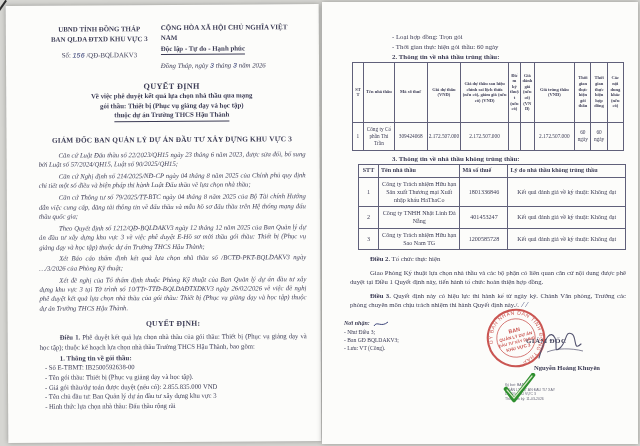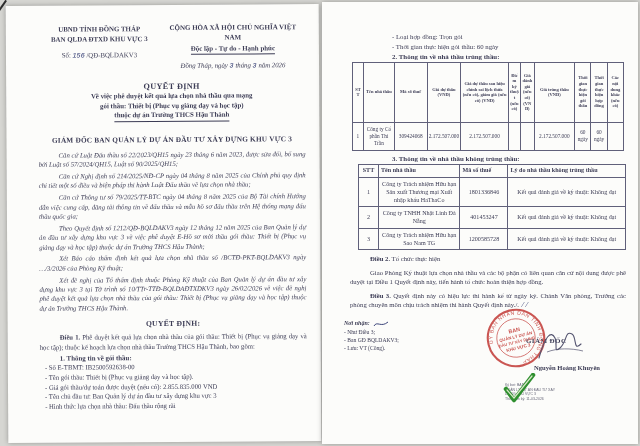--- a/index.html
+++ b/index.html
@@ -18,21 +18,21 @@
     box-shadow:0 0 5px rgba(0,0,0,.30);
   }
   #page1{left:7px;top:5px;width:313px;height:437px;transform:rotate(-0.35deg);padding:19px 14px 0 32px;}
   #page2{left:322px;top:2px;width:316px;height:442px;padding:30px 0 0 0;}
 
   .artifact{position:absolute;left:3px;top:1px;width:14px;height:2px;background:#2e2e2e;transform:rotate(125deg);transform-origin:2px 1px;}
 
   
   .p1h{display:flex;}
   .p1h-left{width:46%;text-align:center;font-weight:bold;font-size:6.9px;line-height:1.4;}
-  .p1h-right{width:54%;text-align:center;font-weight:bold;font-size:7px;line-height:1.4;}
+  .p1h-right{width:54%;text-align:left;font-weight:bold;font-size:7px;line-height:1.4;}
   .so-line{margin-top:7px;font-weight:normal;font-size:6.8px;}
   .hand{font-style:italic;color:#26306b;font-family:Liberation Mono, monospace;}
   .motto-u{display:inline-block;border-bottom:1px solid #3c3c55;padding-bottom:1px;font-size:6.9px;}
   .dateline{font-style:italic;font-weight:normal;font-size:6.8px;margin-top:6px;}
 
   .doc-title{text-align:center;font-weight:bold;font-size:8.2px;margin-top:10px;letter-spacing:.4px;}
   .doc-sub{text-align:center;font-weight:bold;font-size:6.9px;line-height:1.42;}
   .sub-u{display:inline-block;border-bottom:1px solid #3c3c55;padding-bottom:0.5px;}
   .authority{text-align:center;font-weight:bold;font-size:7.3px;margin-top:13px;letter-spacing:.2px;}
 

